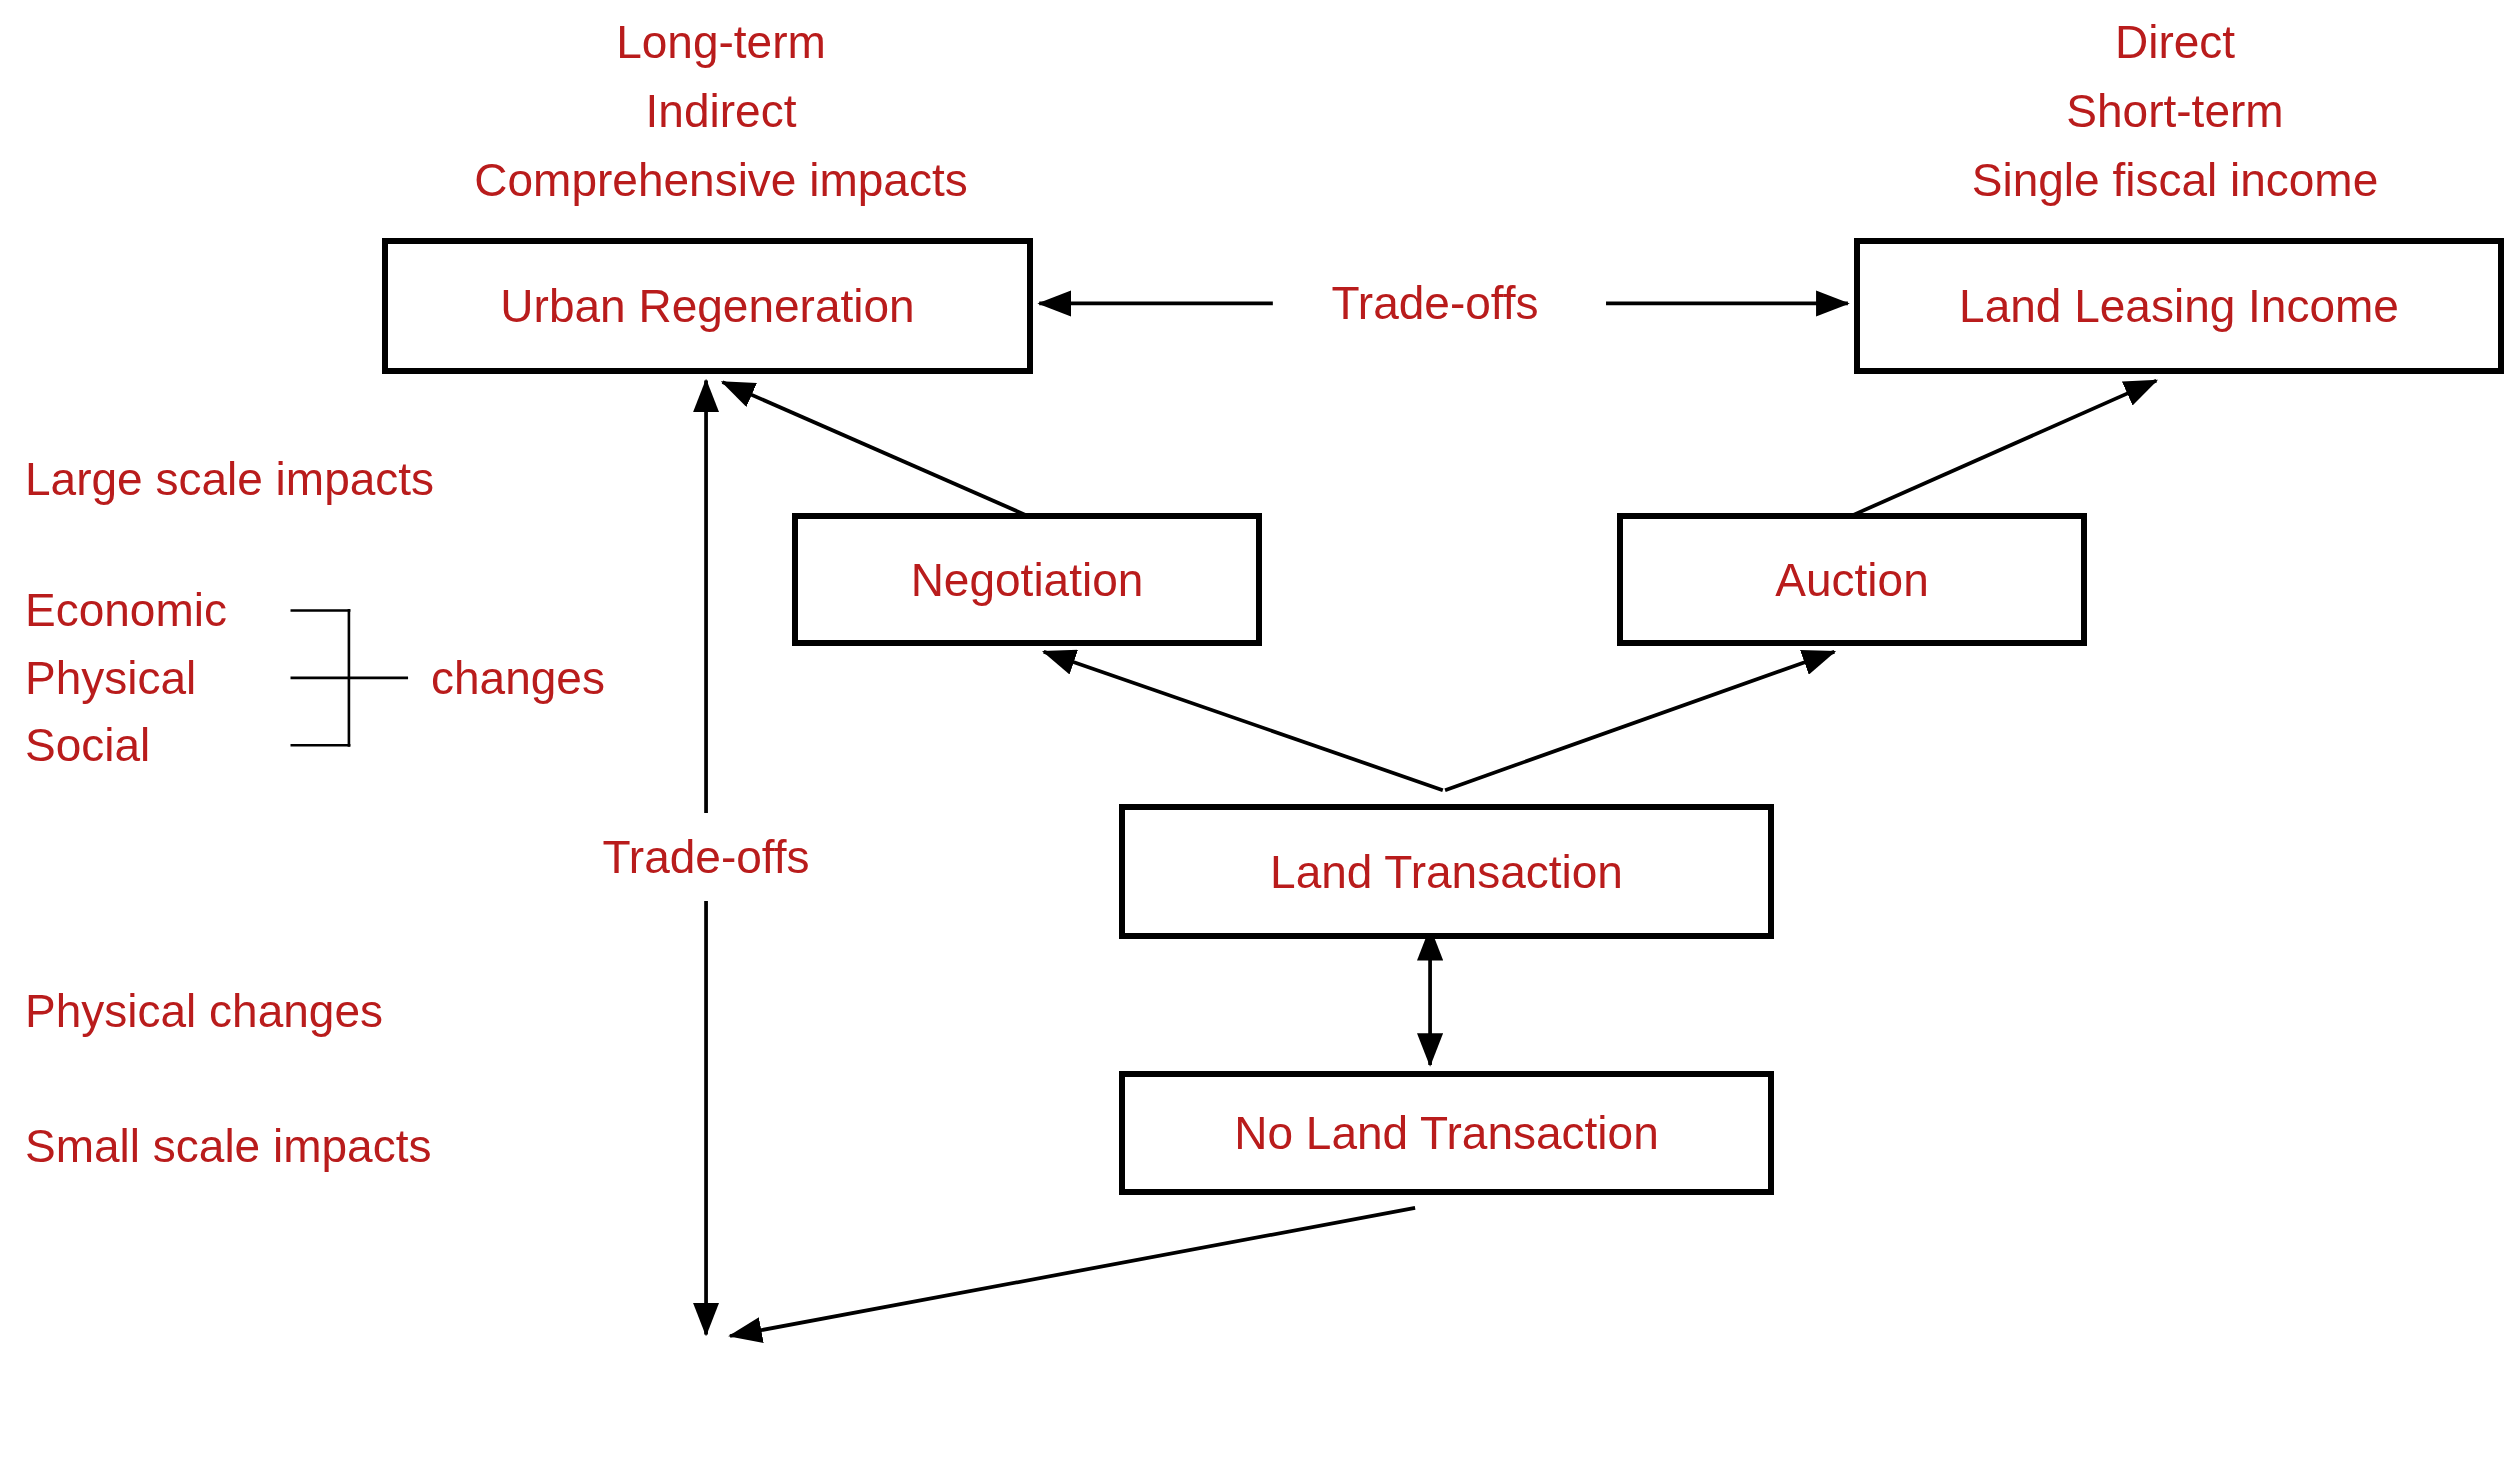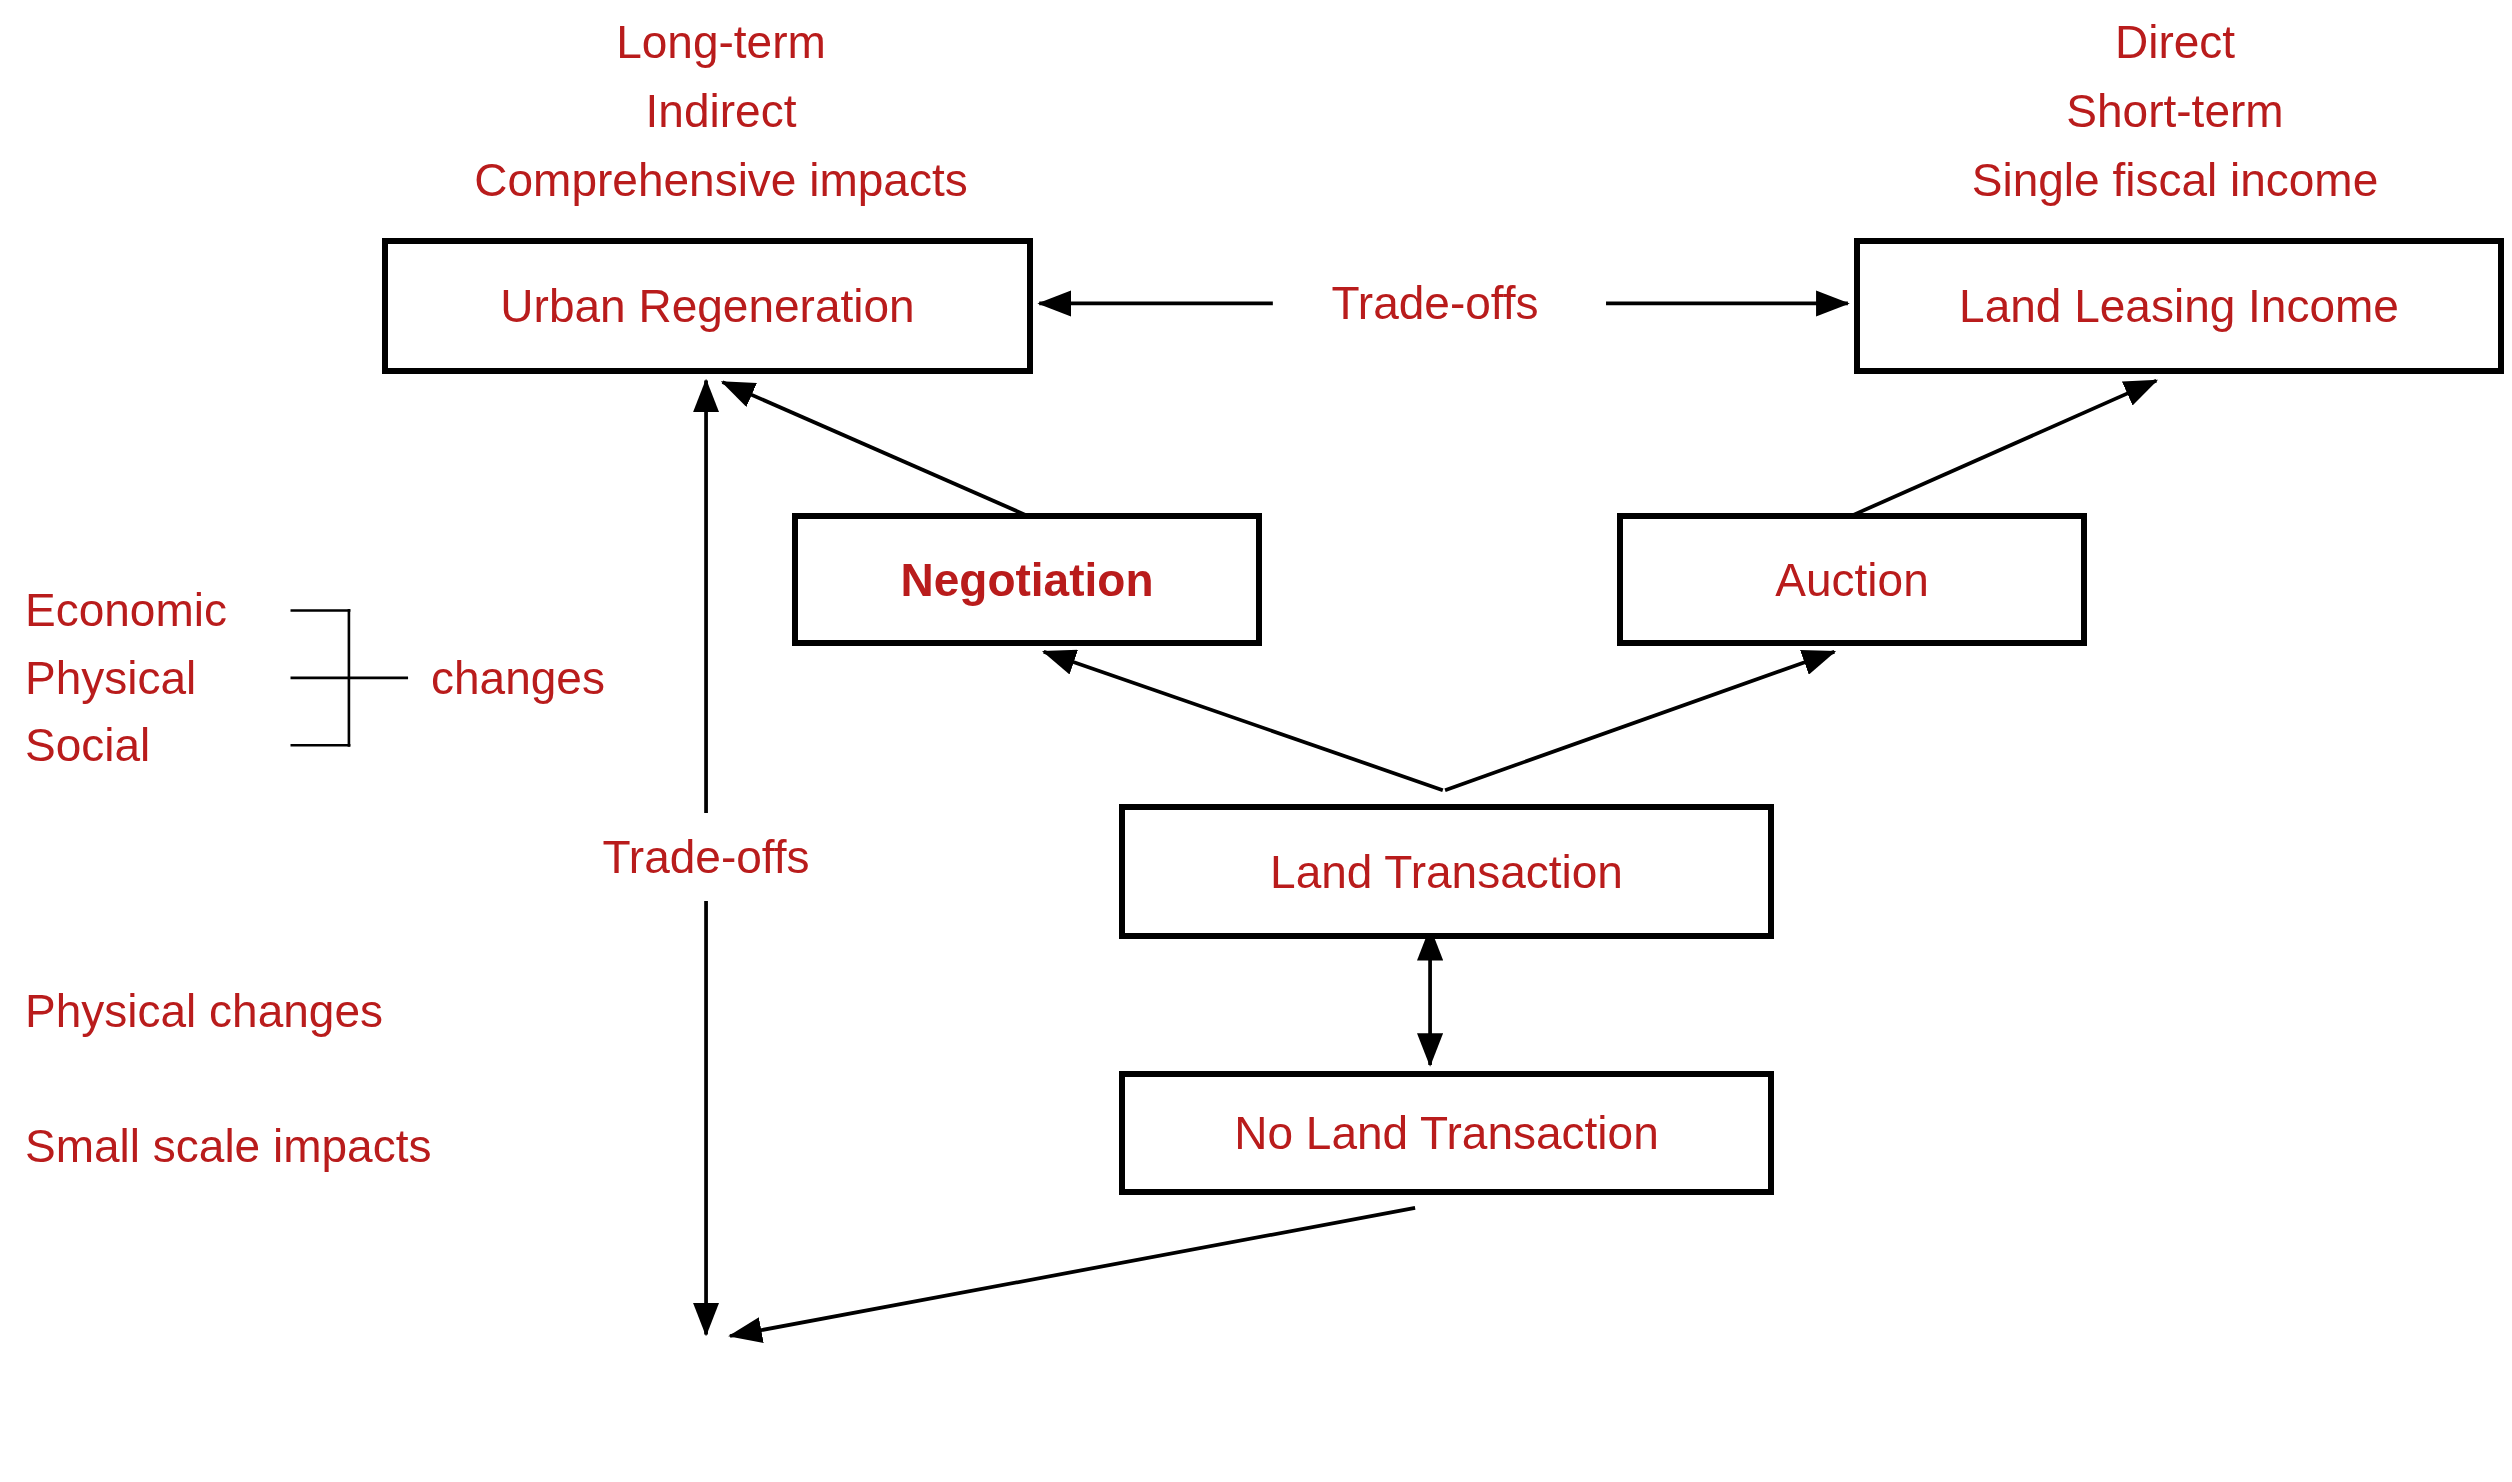--- a/index.html
+++ b/index.html
@@ -58,21 +58,21 @@
     line-height: 69px;
     white-space: nowrap;
   }
   .onwire {
     background: #ffffff;
     padding: 21px 15px;
   }
   
   #node-urban-regeneration { left: 382px;  top: 238px;  width: 651px; height: 136px; justify-content: center; }
   #node-land-leasing-income{ left: 1854px; top: 238px;  width: 650px; height: 136px; }
-  #node-negotiation        { left: 792px; top: 513px;  width: 470px; height: 133px; font-weight: bold; }
+  #node-negotiation        { left: 792px; top: 513px;  width: 470px; height: 133px; }
   #node-auction            { left: 1617px; top: 513px;  width: 470px; height: 133px; }
   #node-land-transaction   { left: 1119px; top: 788px; width: 655px; height: 135px; margin-top: 16px; }
   #node-no-land-transaction{ left: 1119px; top: 1071px; width: 655px; height: 124px; }
   #node-micro-regeneration { left: 384px;  top: 1340px; width: 651px; height: 136px; }
 </style>
 </head>
 <body>
 
 <div class="canvas">
 
@@ -136,20 +136,21 @@
   </div>
   <div class="node" id="node-land-transaction">
     <span>Land Transaction</span>
   </div>
   <div class="node" id="node-no-land-transaction">
     <span>No Land Transaction</span>
   </div>
 
   <div class="lbl center" style="left:1435px; top:303px;">Trade-offs</div>
 
+  <div class="lbl vcenter" style="left:25px; top:479px;">Large scale impacts</div>
 
   <div class="lbl vcenter" style="left:25px; top:610px;">Economic</div>
   <div class="lbl vcenter" style="left:25px; top:678px;">Physical</div>
   <div class="lbl vcenter" style="left:25px; top:745px;">Social</div>
   <div class="lbl vcenter" style="left:431px; top:678px;">changes</div>
 
   <div class="lbl center onwire" style="left:706px; top:857px;">Trade-offs</div>
 
   <div class="lbl vcenter" style="left:25px; top:1011px;">Physical changes</div>
   <div class="lbl vcenter" style="left:25px; top:1146px;">Small scale impacts</div>

